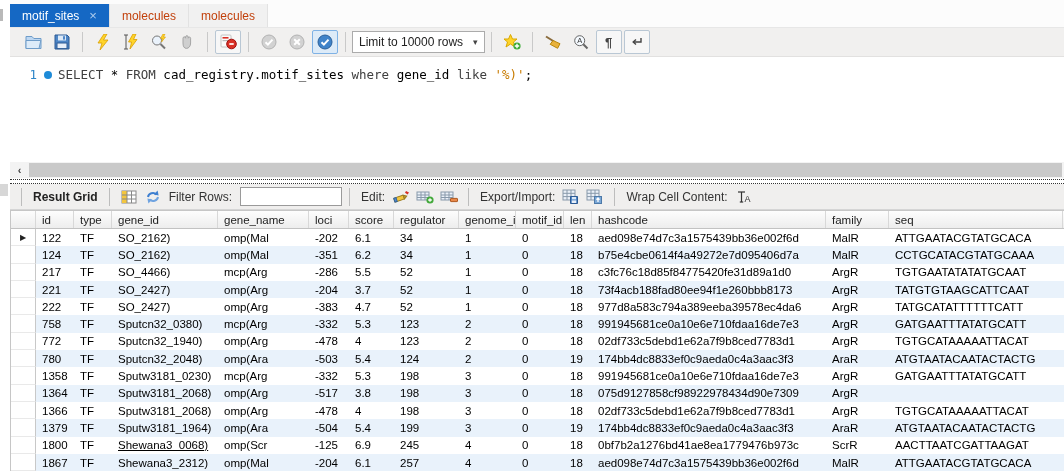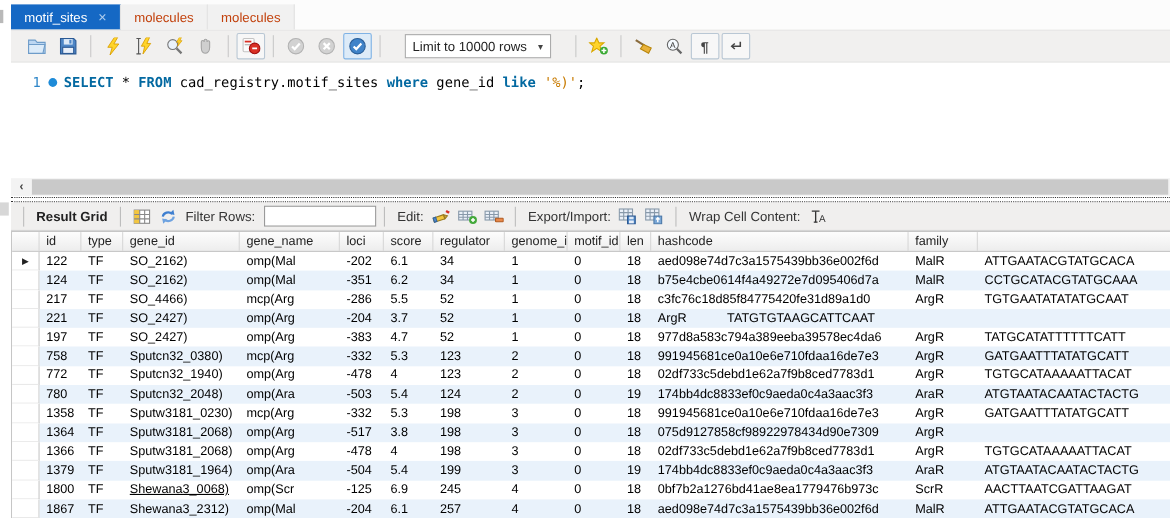--- a/index.html
+++ b/index.html
@@ -26,33 +26,33 @@
   
   .toolbar { position:absolute; left:10px; top:27px; right:0; height:30px; background:#f1f0ef;
              border-top:1px solid #e7e7e7; border-bottom:1px solid #e2e1e0;
              display:flex; align-items:center; padding-left:10px; }
   .tb-btn { width:26px; height:24px; display:flex; align-items:center; justify-content:center; margin:0 1px; }
   .tb-sep { width:1px; height:20px; background:#c9c9c9; margin:0 6px; }
   .tb-boxed { border:1px solid #7fb2e5; background:#ddebf8; border-radius:2px; }
   .tb-boxed2 { border:1px solid #b9c7d4; background:#f7f7f7; border-radius:2px; }
   .limit-select { height:22px; min-width:126px; border:1px solid #ababab; background:#fff;
                   display:flex; align-items:center; justify-content:space-between;
-                  padding:0 6px; font-size:12px; color:#222; margin:0 16px; }
+                  padding:0 6px; font-size:12px; color:#222; margin:0 0; }
   .limit-select .caret { font-size:9px; color:#444; margin-left:10px; }
   .pilcrow { font-size:13px; color:#444; font-weight:bold; }
 
   
   .editor { position:absolute; left:10px; top:57px; right:0; height:105px; background:#fff;
             font-family:"DejaVu Sans Mono", monospace; font-size:12.5px; }
   .ed-line { display:flex; align-items:center; height:17px; margin-top:9px; }
   .gutter { width:48px; display:flex; align-items:center; justify-content:flex-end; padding-right:6px; }
   .lineno { color:#2e86c8; margin-right:7px; }
   .stmt-dot { width:8px; height:8px; border-radius:50%; background:#1e8bd8; display:inline-block; }
   .code { white-space:pre; }
-  .tok-kw { color:#0369a1; font-weight:bold; }
+  .tok-kw { color:#404040; font-weight:normal; }
   .tok-pl { color:#000; }
   .tok-str { color:#c87b00; }
 
   
   .hscroll { position:absolute; left:10px; top:162px; right:0; height:16px; background:#f3f3f3; }
   .hscroll-btn { position:absolute; left:2px; top:1px; width:15px; height:14px; display:flex; align-items:center;
                  justify-content:center; color:#444; font-size:11px; font-weight:bold; }
   .hscroll-thumb { position:absolute; left:19px; top:1px; right:2px; height:14px; background:#c9c9c9; }
 
   
@@ -336,20 +336,21 @@
         <div class="gh-cell" style="width: 106px;">gene_id</div>
         <div class="gh-cell" style="width: 91px;">gene_name</div>
         <div class="gh-cell" style="width: 40px;">loci</div>
         <div class="gh-cell" style="width: 45px;">score</div>
         <div class="gh-cell" style="width: 65px;">regulator</div>
         <div class="gh-cell" style="width: 57px;">genome_id</div>
         <div class="gh-cell" style="width: 48px;">motif_id</div>
         <div class="gh-cell" style="width: 28px;">len</div>
         <div class="gh-cell" style="width: 234px;">hashcode</div>
         <div class="gh-cell" style="width: 63px;">family</div>
+        <div class="gh-cell" style="width: 174px;">seq</div>
       </div>
     <div class="grid-body" id="grid-body">
         <div class="grid-row">
           <div class="sel-cell" style="width: 25px;">▶</div>
           <div class="cells">
             <div class="gd-cell" style="width: 38px;">122</div>
             <div class="gd-cell" style="width: 38px;">TF</div>
             <div class="gd-cell" style="width: 106px;">SO_2162)</div>
             <div class="gd-cell" style="width: 91px;">omp(Mal</div>
             <div class="gd-cell" style="width: 40px;">-202</div>
@@ -405,28 +406,29 @@
             <div class="gd-cell" style="width: 38px;">221</div>
             <div class="gd-cell" style="width: 38px;">TF</div>
             <div class="gd-cell" style="width: 106px;">SO_2427)</div>
             <div class="gd-cell" style="width: 91px;">omp(Arg</div>
             <div class="gd-cell" style="width: 40px;">-204</div>
             <div class="gd-cell" style="width: 45px;">3.7</div>
             <div class="gd-cell" style="width: 65px;">52</div>
             <div class="gd-cell" style="width: 57px;">1</div>
             <div class="gd-cell" style="width: 48px;">0</div>
             <div class="gd-cell" style="width: 28px;">18</div>
+            <div class="gd-cell" style="width: 234px;">73f4acb188fad80ee94f1e260bbb8173</div>
             <div class="gd-cell" style="width: 63px;">ArgR</div>
             <div class="gd-cell" style="width: 174px;">TATGTGTAAGCATTCAAT</div>
           </div>
         </div>
         <div class="grid-row">
           <div class="sel-cell" style="width: 25px;"></div>
           <div class="cells">
-            <div class="gd-cell" style="width: 38px;">197</div>
+            <div class="gd-cell" style="width: 38px;">222</div>
             <div class="gd-cell" style="width: 38px;">TF</div>
             <div class="gd-cell" style="width: 106px;">SO_2427)</div>
             <div class="gd-cell" style="width: 91px;">omp(Arg</div>
             <div class="gd-cell" style="width: 40px;">-383</div>
             <div class="gd-cell" style="width: 45px;">4.7</div>
             <div class="gd-cell" style="width: 65px;">52</div>
             <div class="gd-cell" style="width: 57px;">1</div>
             <div class="gd-cell" style="width: 48px;">0</div>
             <div class="gd-cell" style="width: 28px;">18</div>
             <div class="gd-cell" style="width: 234px;">977d8a583c794a389eeba39578ec4da6</div>

